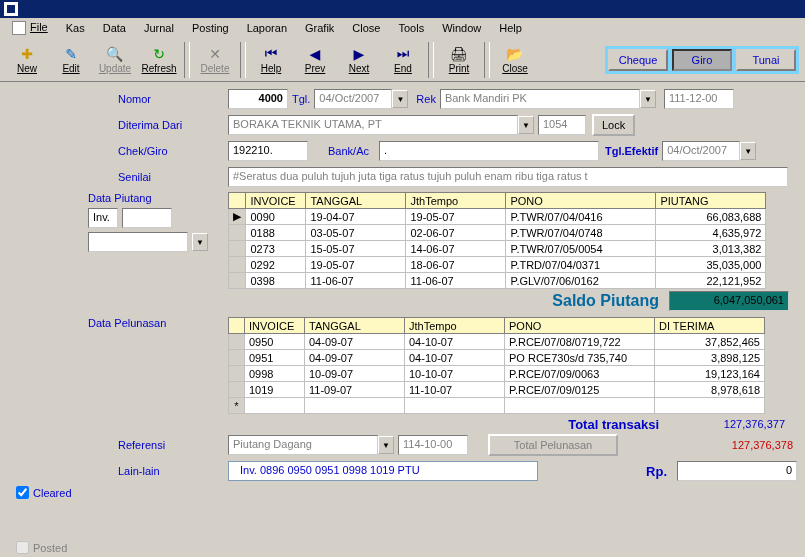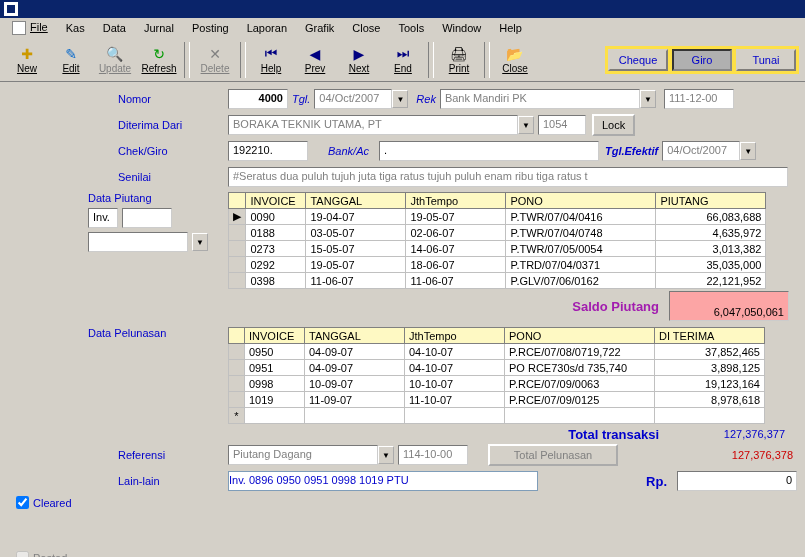--- a/index.html
+++ b/index.html
@@ -10,44 +10,44 @@
 .menubar { background: #d4d0c8; height: 20px; display: flex; align-items: center; padding: 0 4px; gap: 2px; }
 .menu-item { padding: 2px 8px; cursor: pointer; }
 .menu-item:first-child::before { content: ''; display: inline-block; width: 12px; height: 12px; background: #fff; border: 1px solid #888; margin-right: 4px; vertical-align: middle; }
 .menu-item.file { text-decoration: underline; }
 .toolbar { background: #d4d0c8; height: 44px; display: flex; align-items: center; padding: 2px 6px; gap: 2px; border-bottom: 1px solid #808080; }
 .tb-btn { width: 42px; height: 38px; border: 1px solid #d4d0c8; display: flex; flex-direction: column; align-items: center; justify-content: center; gap: 1px; cursor: pointer; }
 .tb-btn.disabled { color: #808080; }
 .tb-btn .ico { width: 16px; height: 16px; display: flex; align-items: center; justify-content: center; font-size: 14px; }
 .tb-btn .lbl { font-size: 10px; text-decoration: underline; }
 .tb-sep { width: 6px; height: 36px; border-left: 1px solid #808080; border-right: 1px solid #fff; margin: 0 2px; }
-.pay-group { margin-left: auto; background: #fde047; padding: 3px; display: flex; gap: 4px; }
+.pay-group { margin-left: auto; background: #7dd3fc; padding: 3px; display: flex; gap: 4px; }
 .pay-btn { width: 60px; height: 22px; border: 2px outset #d4d0c8; background: #d4d0c8; display: flex; align-items: center; justify-content: center; color: #0000cc; cursor: pointer; }
 .pay-btn.active { border: 2px inset #888; background: #b0b0b0; }
 .form-area { padding: 6px 8px; }
 .row { display: flex; align-items: center; margin-bottom: 4px; min-height: 22px; }
 .lbl-blue { color: #0000cc; font-weight: normal; width: 110px; padding-left: 110px; box-sizing: content-box; }
-.lbl-blue.short { padding-left: 0; width: auto; margin-left: 4px; margin-right: 4px; font-style: italic; }
+.lbl-blue.short { padding-left: 0; width: auto; margin-left: 4px; margin-right: 4px; }
 .field-lbl { color: #0000cc; }
 .input-sunken { background: #fff; border: 1px inset #ccc; height: 20px; padding: 2px 4px; }
-.input-flat { background: #fff; border: 1px solid #7f9db9; height: 20px; padding: 2px 0; }
+.input-flat { background: #fff; border: 1px solid #7f9db9; height: 20px; padding: 2px 11px; }
 .btn3d { height: 22px; border: 2px outset #fff; background: #d4d0c8; padding: 0 8px; cursor: pointer; }
 .combo-arrow { width: 16px; height: 18px; background: #d4d0c8; border: 1px outset #fff; display: inline-flex; align-items: center; justify-content: center; font-size: 8px; }
 .grid-wrap { display: flex; }
 .grid-side { width: 220px; padding-left: 80px; }
 .grid-side .sub { color: #0000cc; margin-bottom: 4px; }
 .grid-side .inv-row { display: flex; align-items: center; gap: 4px; margin-bottom: 4px; }
 table.data { border-collapse: collapse; background: #fff; font-size: 11px; }
 table.data th { background: #fef9c3; border: 1px solid #808080; padding: 1px 4px; font-weight: normal; text-align: left; height: 16px; }
 table.data td { border: 1px solid #c0c0c0; padding: 1px 4px; height: 16px; white-space: nowrap; }
 table.data td.num { text-align: right; }
 .row-marker { width: 16px; background: #d4d0c8; border: 1px solid #808080; text-align: center; }
 .saldo-row { display: flex; justify-content: flex-end; align-items: center; gap: 10px; margin: 2px 8px 6px 0; }
-.saldo-row .lab { color: #a21caf; font-weight: bold; font-size: 13px; }
-.saldo-row .val { border: 1px inset #ccc; background: #fca5a5; width: 120px; text-align: right; padding: 14px 4px; height: 20px; }
+.saldo-row .lab { color: #0369a1; font-weight: bold; font-size: 16px; }
+.saldo-row .val { border: 1px inset #ccc; background: #0f766e; width: 120px; text-align: right; padding: 2px 4px; height: 20px; }
 .total-row { display: flex; justify-content: flex-end; align-items: center; gap: 10px; margin: 2px 8px 2px 0; }
 .total-row .lab { color: #0000cc; font-weight: bold; font-size: 13px; }
 .total-row .val { width: 120px; text-align: right; padding: 2px 4px; color: #0000cc; }
 .bottom-row { display: flex; align-items: flex-start; margin: 2px 8px; flex-direction: column; }
 .chk { display: flex; align-items: center; gap: 4px; margin-right: 16px; }
 .chk input { width: 13px; height: 13px; }
 .chk.disabled { color: #808080; margin-top: 42px; }
 .jumlah { margin-left: auto; display: flex; align-items: center; gap: 8px; }
 .jumlah .lab { color: #0000cc; font-weight: bold; font-size: 14px; }
 .jumlah .val { border: 2px inset #ccc; background: #fff; width: 130px; text-align: right; padding: 3px 6px; font-weight: bold; font-size: 14px; }

